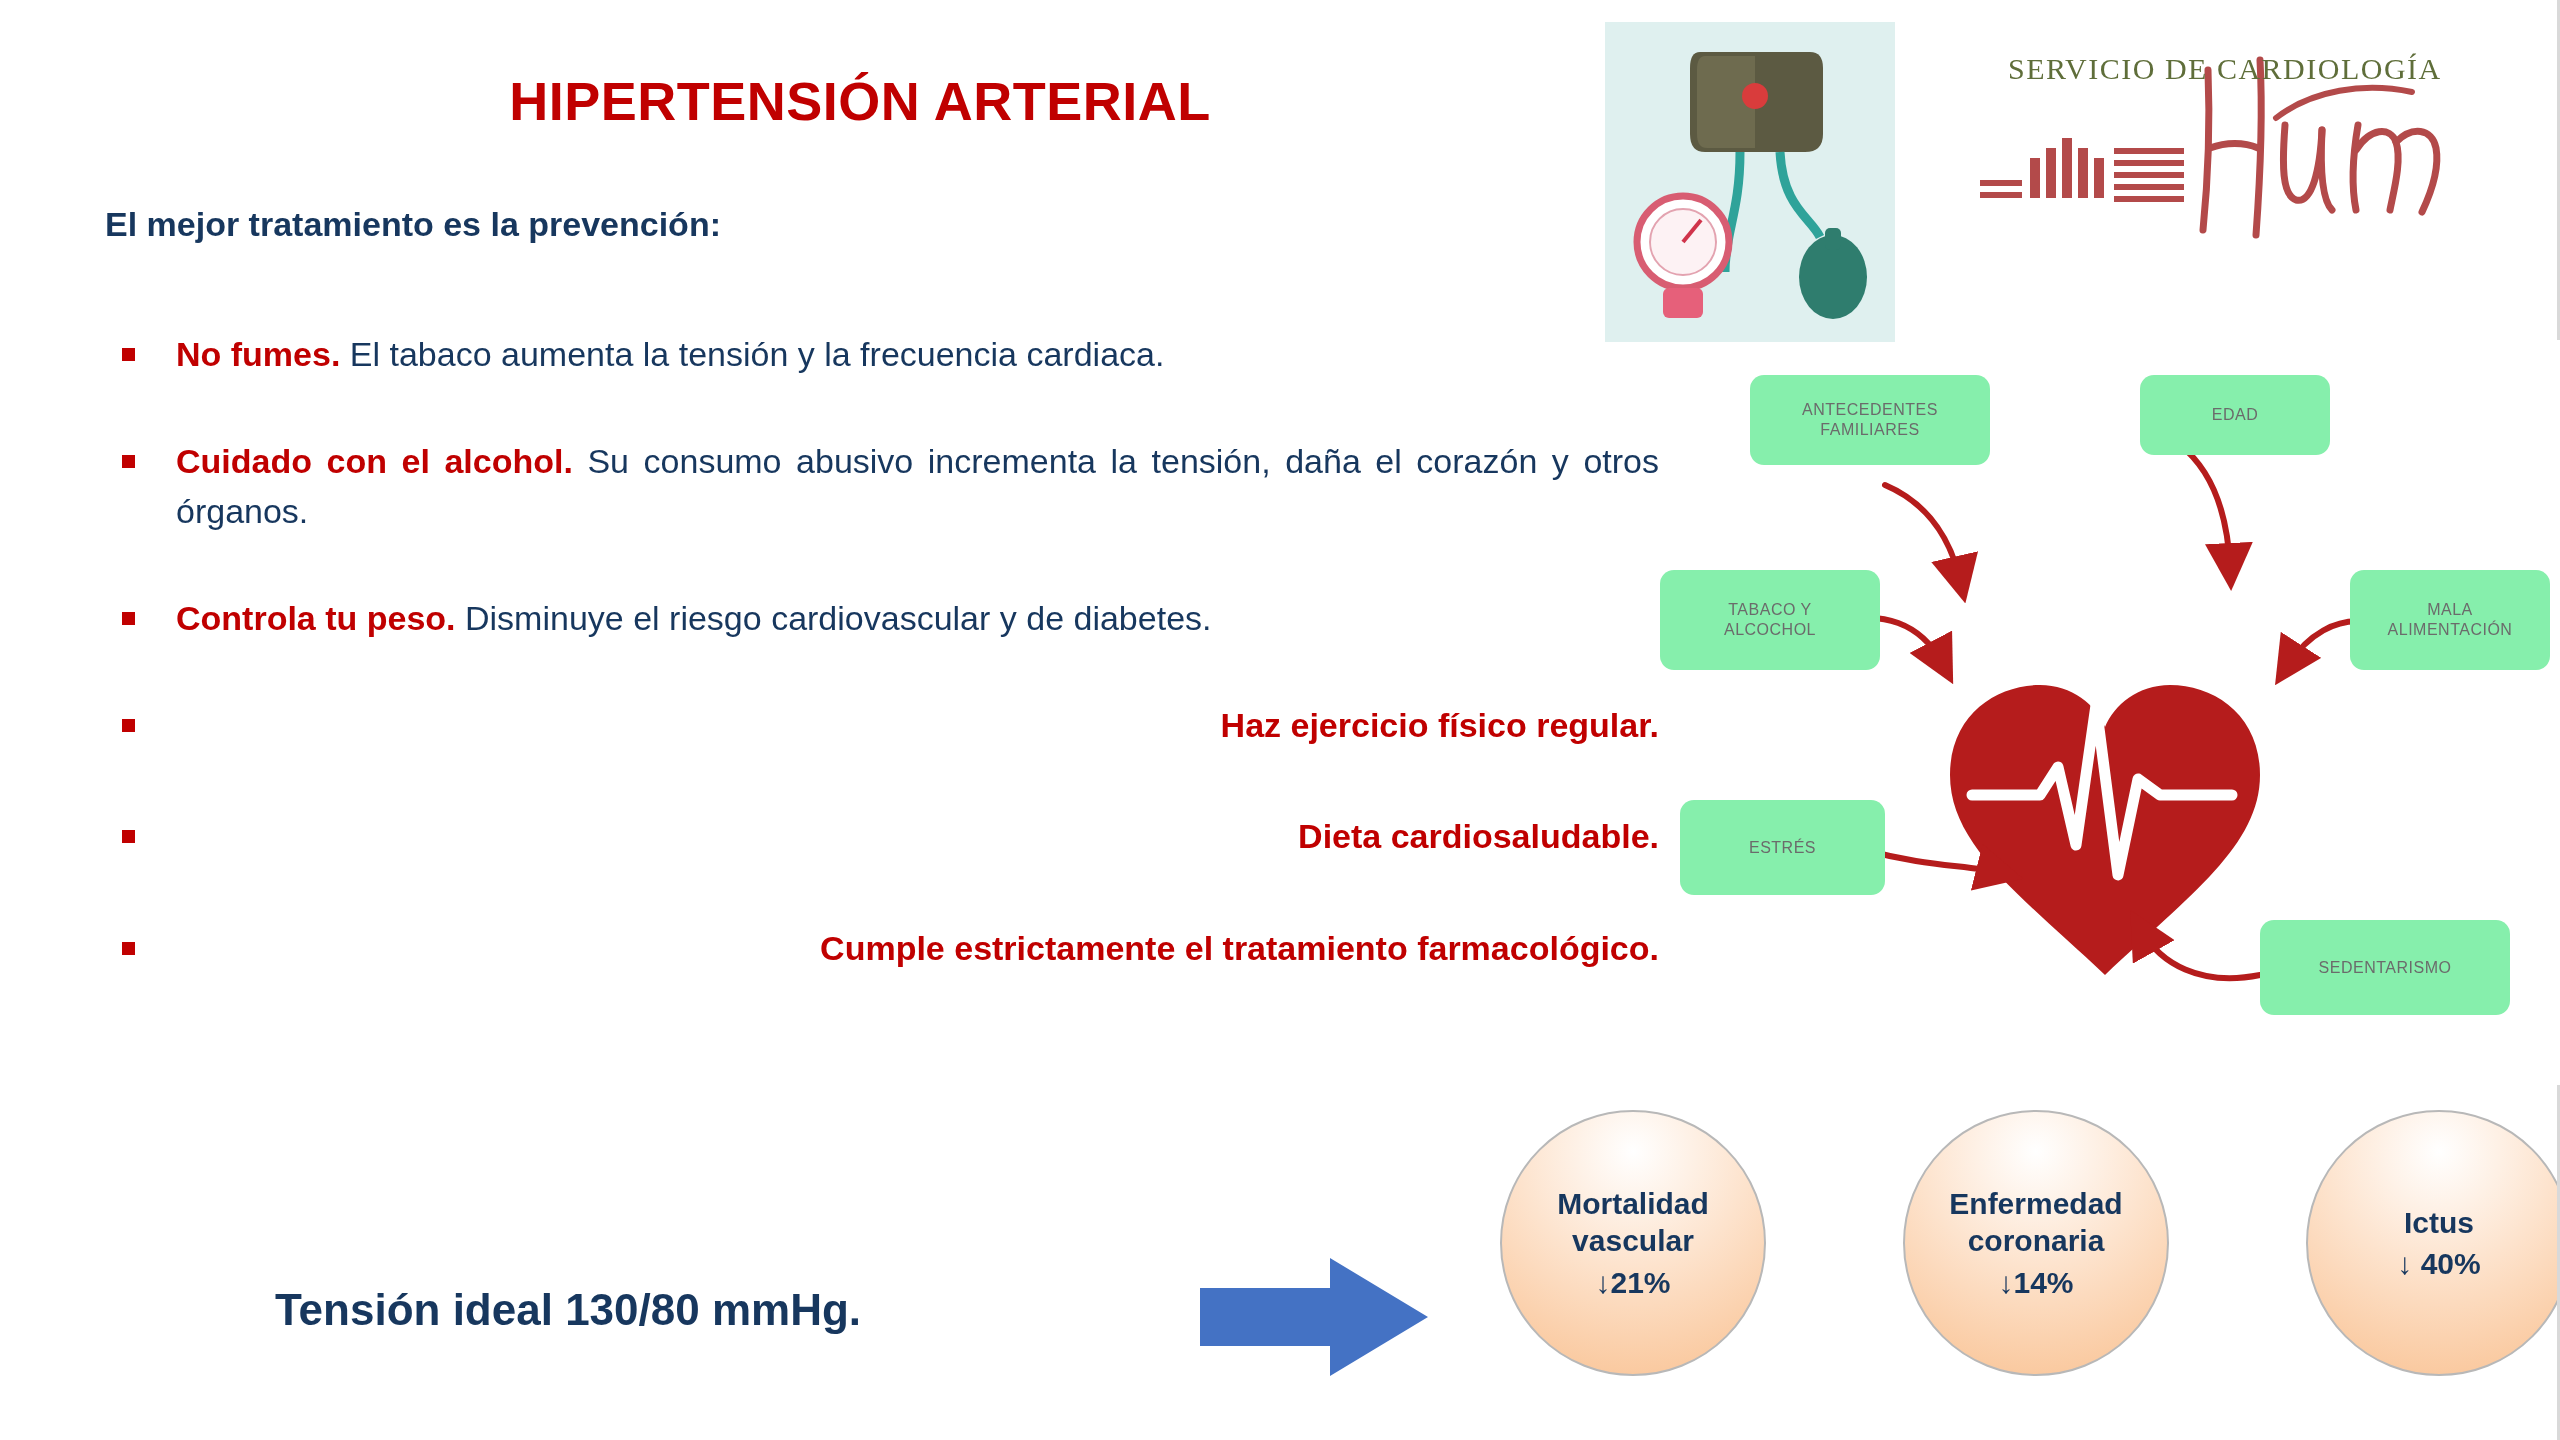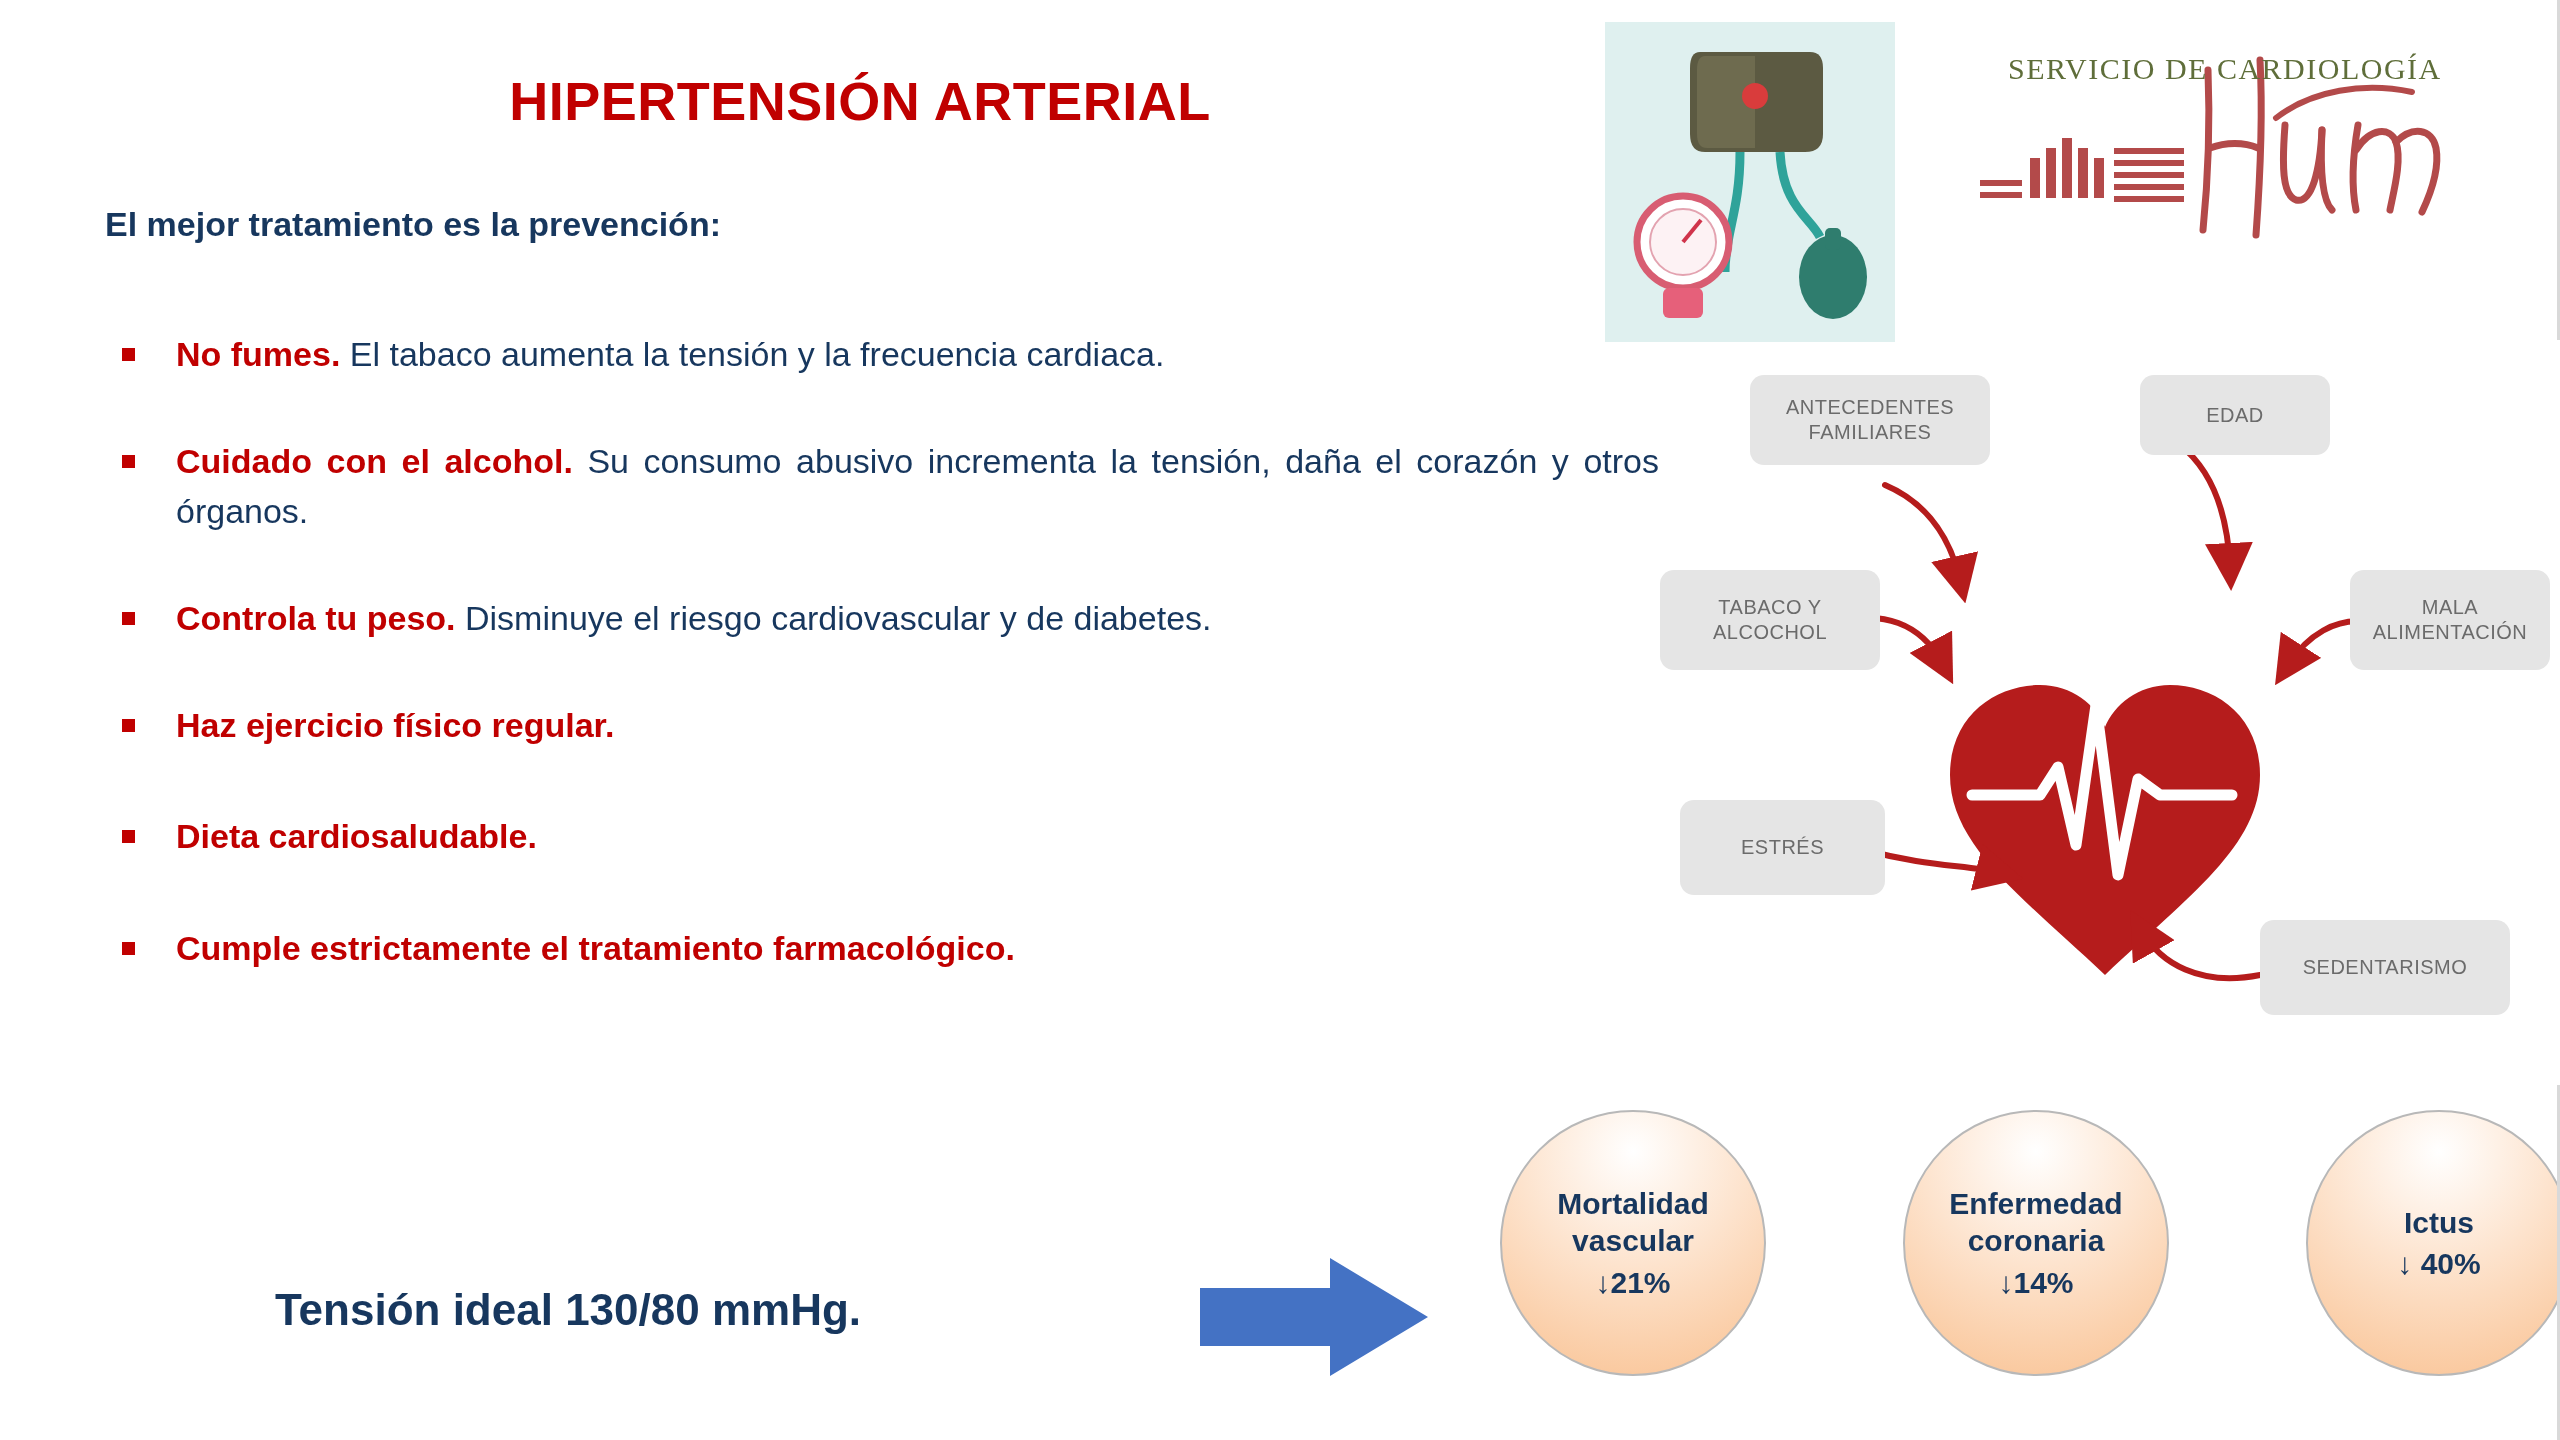--- a/index.html
+++ b/index.html
@@ -61,21 +61,21 @@
     top: 18px;
     width: 13px;
     height: 13px;
     background: #c00000;
   }
   .bullet b {
     color: #c00000;
     font-weight: bold;
   }
   .bullet.short {
-    text-align: left;
+    text-align: right;
   }
   .bullet.tight {
     margin-bottom: 62px;
   }
 
   
   .ideal {
     position: absolute;
     left: 275px;
     top: 1285px;
@@ -127,24 +127,24 @@
   
   .diagram {
     position: absolute;
     left: 1660px;
     top: 375px;
     width: 890px;
     height: 670px;
   }
   .rf {
     position: absolute;
-    background: #e5e5e5;
+    background: #86efac;
     border-radius: 14px;
     color: #6b6b6b;
-    font-size: 20px;
+    font-size: 16px;
     line-height: 1.25;
     text-align: center;
     display: flex;
     align-items: center;
     justify-content: center;
     letter-spacing: 0.5px;
     font-family: "Liberation Sans", sans-serif;
   }
 
   

